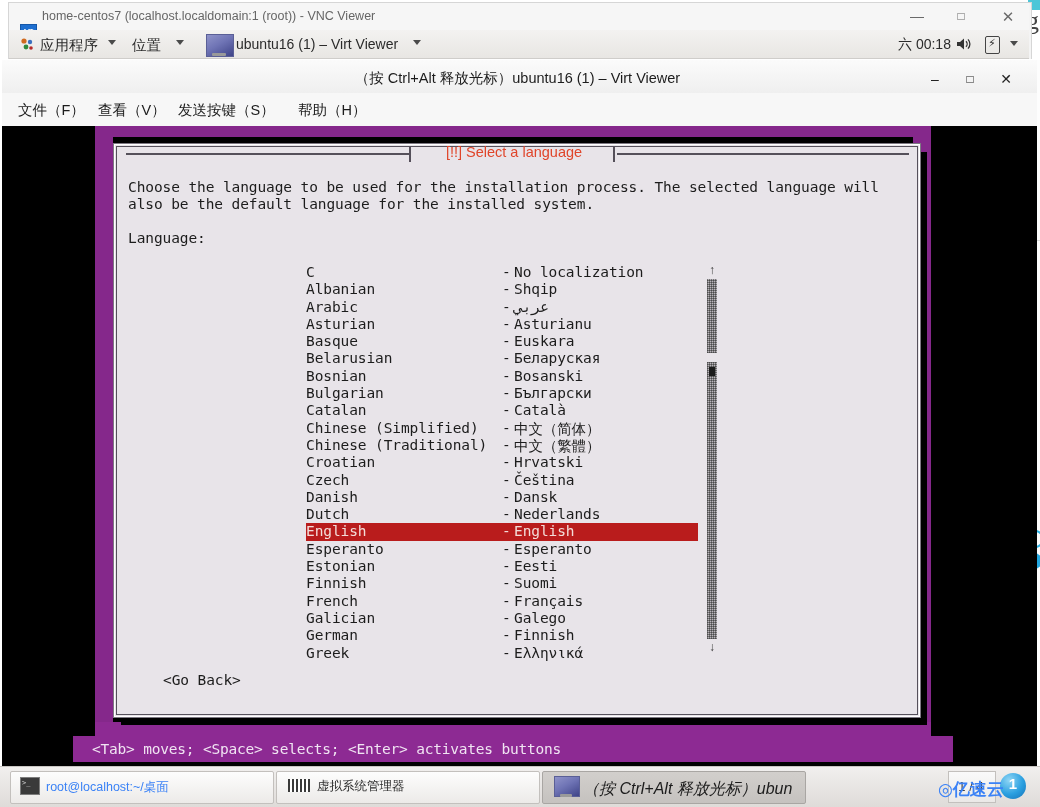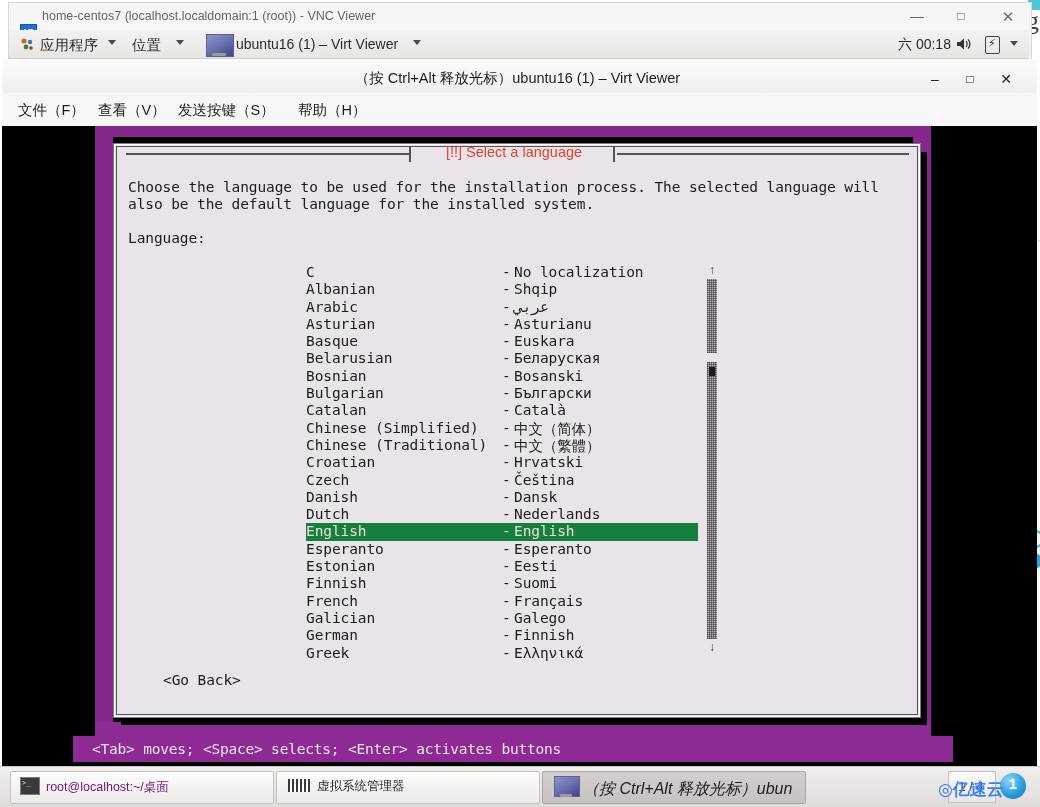--- a/index.html
+++ b/index.html
@@ -106,21 +106,21 @@
   #desc1{left:128px;top:179px;white-space:nowrap;}
   #desc2{left:128px;top:196px;white-space:nowrap;}
   #lang-label{left:128px;top:230px;}
 
   
   #list{left:306px;top:264px;width:392px;height:392px;}
   .row{position:relative;height:17.3px;white-space:nowrap;}
   .rname{position:absolute;left:0px;top:0px;}
   .rdash{position:absolute;left:196px;top:0px;}
   .rnative{position:absolute;left:208px;top:0px;}
-  .row.sel{background:#15803d;}
+  .row.sel{background:#b91c1c;}
   .row.sel .rname,.row.sel .rdash,.row.sel .rnative{color:#f3dcd8;}
 
   
   #sb-up{left:706px;top:264px;width:12px;height:14px;text-align:center;color:#3a3a3a;font-size:12px;line-height:12px;}
   #sb-track{left:707px;top:279px;width:10px;height:360px;
     background-image:repeating-linear-gradient(0deg,#8a8a8a 0px,#8a8a8a 1px,#d9d6da 1px,#d9d6da 2px),
                      repeating-linear-gradient(90deg,#8a8a8a 0px,#8a8a8a 1px,#d9d6da 1px,#d9d6da 2px);
     background-blend-mode:multiply;}
   #sb-gap{left:707px;top:353px;width:10px;height:9px;background:#e8e4e9;}
   #sb-thumb{left:709px;top:367px;width:6px;height:9px;background:#1c1c1c;}
@@ -132,21 +132,21 @@
   
   #taskbar{left:0px;top:766px;width:1040px;height:41px;
     background:linear-gradient(#f1efee,#dedbd8);border-top:1px solid #c9c6c3;}
   .tbtn{top:771px;height:31px;background:linear-gradient(#fdfdfd,#eceae8);
     border:1px solid #c3c0bd;border-radius:2px;}
   #tb1{left:10px;width:262px;}
   #tb2{left:276px;width:262px;}
   #tb3{left:542px;width:262px;background:linear-gradient(#d2cfcc,#c5c2bf);border:1px solid #a9a6a3;}
   #tb1-icon{left:20px;top:777px;width:18px;height:16px;background:#3a3a3a;border:1px solid #7c7c7c;}
   #tb1-prompt{left:22px;top:779px;font-size:7px;color:#d8d8d8;font-family:"DejaVu Sans Mono",monospace;}
-  #tb1-label{left:46px;top:779px;font-size:12.5px;color:#701a75;white-space:nowrap;}
+  #tb1-label{left:46px;top:779px;font-size:12.5px;color:#3b82f6;white-space:nowrap;}
   #tb2-icon{left:288px;top:779px;width:22px;height:13px;
     background:repeating-linear-gradient(90deg,#3a3a3a 0px,#3a3a3a 2px,#ffffff 2px,#ffffff 4px);}
   #tb2-label{left:317px;top:778px;font-size:12.5px;color:#2b2b2b;white-space:nowrap;}
   #tb3-icon{left:554px;top:776px;width:24px;height:19px;
     background:linear-gradient(150deg,#8f93c9 0%,#6f74b5 45%,#3f4488 100%);border:1px solid #5a5f96;}
   #tb3-base{left:560px;top:794px;width:12px;height:3px;background:#9a9a9a;border-radius:1px;}
   #tb3-label{left:583px;top:779px;font-size:16px;color:#1c1c1c;white-space:nowrap;overflow:hidden;width:210px;font-style:italic;}
   #ws-box{left:948px;top:771px;width:46px;height:30px;background:linear-gradient(#fafafa,#ebe9e7);border:1px solid #c3c0bd;}
   #ws-label{left:948px;top:779px;width:46px;text-align:center;font-size:13px;color:#444;}
   #notif{left:1000px;top:773px;width:26px;height:26px;border-radius:50%;

